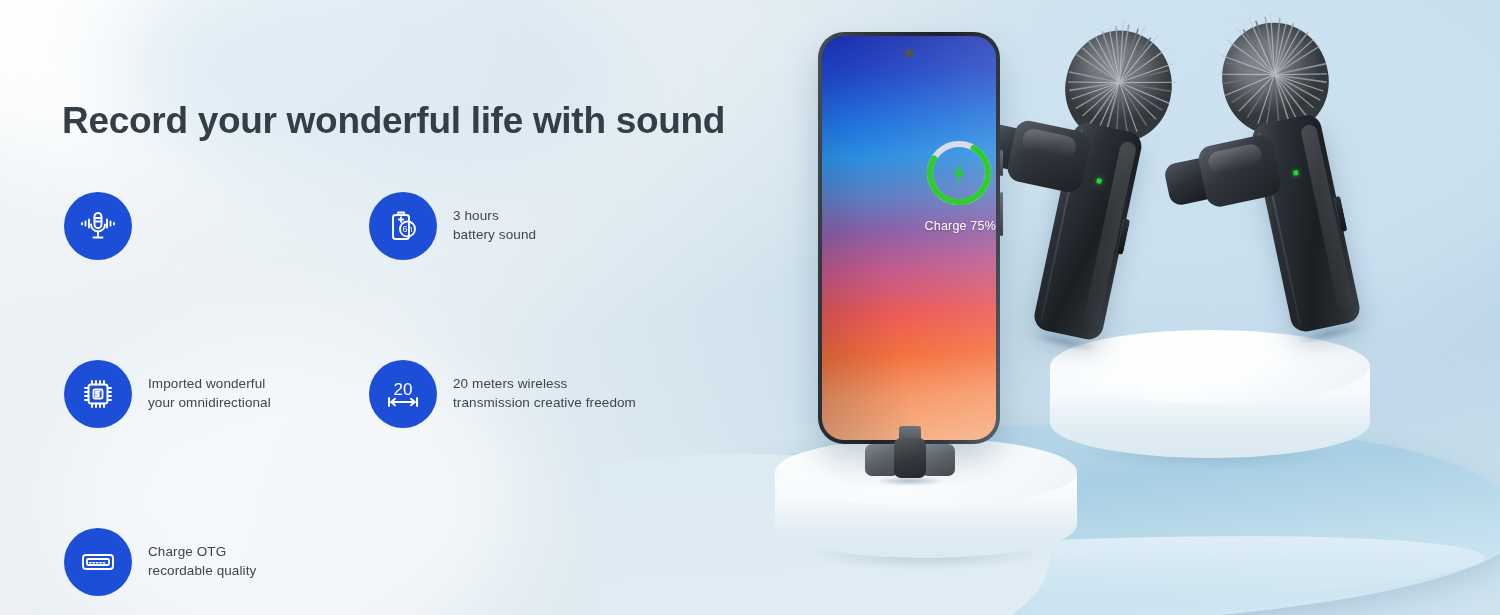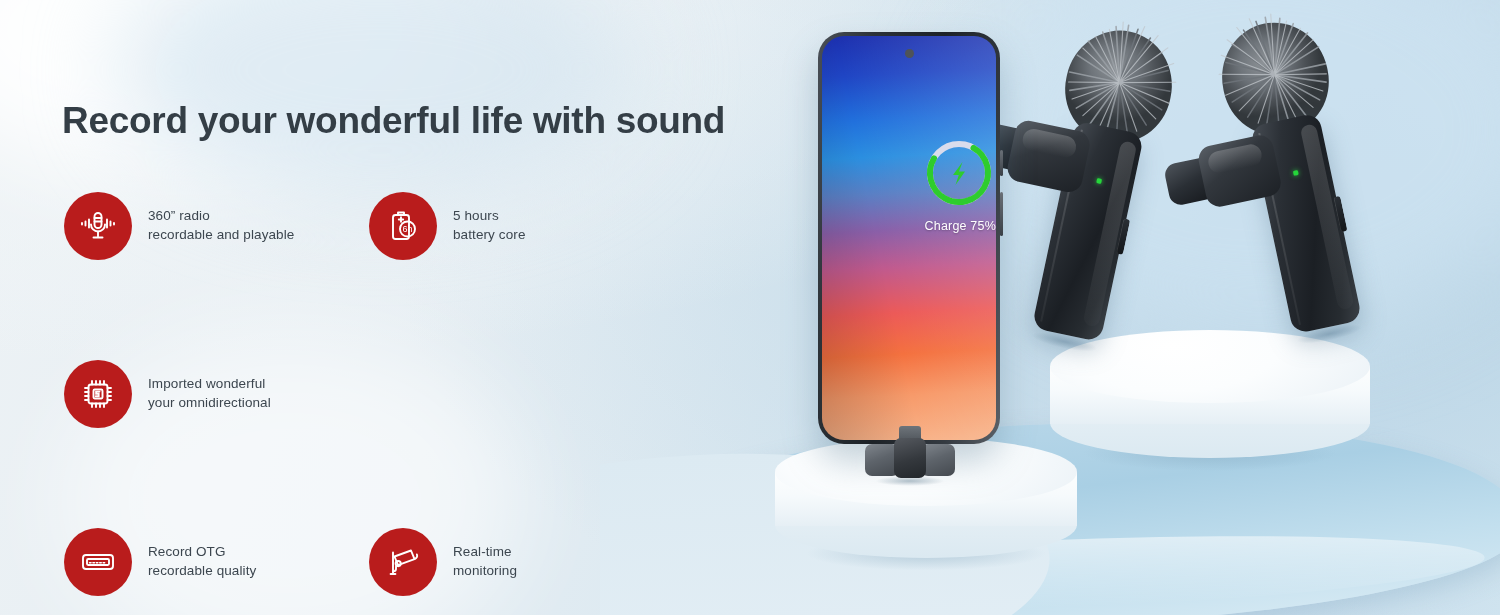--- a/index.html
+++ b/index.html
@@ -30,21 +30,21 @@
   
   .features { position:absolute; left:64px; top:192px; width:640px; }
   .frow { display:flex; }
   .fcol { display:flex; align-items:center; }
   .fcol.c1 { width:305px; }
   .fcol.c2 { width:335px; }
   .fspacer { height:100px; }
 
   .ficon {
     width:68px; height:68px; min-width:68px; border-radius:50%;
-    background:#b91c1c;
+    background:#1d4ed8;
     display:flex; align-items:center; justify-content:center;
   }
   .ficon svg { display:block; }
   .ftext {
     margin-left:16px; font-size:13.5px; color:#3c464f;
     line-height:1.38; letter-spacing:.1px;
   }
   .ftext .l2 { display:block; }
 
   
@@ -233,39 +233,35 @@
         <svg width="42" height="42" viewBox="0 0 42 42" fill="none" stroke="#ffffff" stroke-width="1.9" stroke-linecap="round">
           <rect x="17.5" y="8" width="7" height="15" rx="3.5"></rect>
           <path d="M17.5 13h7M17.5 16.5h7"></path>
           <path d="M14 19.5a7 7 0 0 0 14 0"></path>
           <path d="M21 26.5v5"></path>
           <path d="M16.5 32.5h9"></path>
           <path d="M12 14.5v8M8.5 16.5v4M5 18v1.5"></path>
           <path d="M30 14.5v8M33.5 16.5v4M37 18v1.5"></path>
         </svg>
       </div>
-      <div class="ftext">
-        <span>360” radio</span>
-        <span class="l2">recordable and playable</span>
-      </div>
     </div>
 
     <div class="fcol c2">
       <div class="ficon">
         <svg width="42" height="42" viewBox="0 0 42 42" fill="none" stroke="#ffffff" stroke-width="1.9" stroke-linecap="round" stroke-linejoin="round">
           <rect x="11" y="10" width="16" height="24" rx="2.5"></rect>
           <path d="M16 7.5h6v2.5h-6z"></path>
           <path d="M16.8 14.5h4.4M19 12.3v4.4"></path>
           <circle cx="25.5" cy="24" r="7.5"></circle>
           <text x="25.5" y="27.4" font-family="Liberation Sans, sans-serif" font-size="9" fill="#ffffff" stroke="none" text-anchor="middle">6h</text>
         </svg>
       </div>
       <div class="ftext">
-        <span>5 hours</span>
-        <span class="l2">battery core</span>
+        <span>3 hours</span>
+        <span class="l2">battery sound</span>
       </div>
     </div>
   </div>
 
   <div class="fspacer"></div>
 
   <div class="frow">
     <div class="fcol c1">
       <div class="ficon">
         <svg width="42" height="42" viewBox="0 0 42 42" fill="none" stroke="#ffffff" stroke-width="1.9" stroke-linecap="round">
@@ -277,55 +273,54 @@
           <path d="M11.5 15H8M11.5 19H8M11.5 23H8M11.5 27H8"></path>
           <path d="M30.5 15H34M30.5 19H34M30.5 23H34M30.5 27H34"></path>
         </svg>
       </div>
       <div class="ftext">
         <span>Imported wonderful</span>
         <span class="l2">your omnidirectional</span>
       </div>
     </div>
 
+    <div class="fcol c2">
+      <div class="ficon">
+        <svg width="46" height="42" viewBox="0 0 46 42" fill="none" stroke="#ffffff" stroke-width="2" stroke-linecap="round" stroke-linejoin="round">
+          <text x="23" y="22" font-family="Liberation Sans, sans-serif" font-size="17" fill="#ffffff" stroke="none" text-anchor="middle">20</text>
+          <path d="M9 25v8M37 25v8"></path>
+          <path d="M11.5 29h23"></path>
+          <path d="M15 25.8 11.2 29l3.8 3.2"></path>
+          <path d="M31 25.8 34.8 29 31 32.2"></path>
+        </svg>
+      </div>
+      <div class="ftext">
+        <span>20 meters wireless</span>
+        <span class="l2">transmission creative freedom</span>
+      </div>
+    </div>
   </div>
 
   <div class="fspacer"></div>
 
   <div class="frow">
     <div class="fcol c1">
       <div class="ficon">
         <svg width="44" height="42" viewBox="0 0 44 42" fill="none" stroke="#ffffff" stroke-width="1.9" stroke-linejoin="round">
           <rect x="7" y="14" width="30" height="14" rx="3"></rect>
           <rect x="11" y="18" width="22" height="6" rx="1.2"></rect>
           <path d="M13.5 21.8h16" stroke-width="1.4" stroke-dasharray="1.6 1.8" stroke-linecap="round"></path>
         </svg>
       </div>
       <div class="ftext">
-        <span>Record OTG</span>
+        <span>Charge OTG</span>
         <span class="l2">recordable quality</span>
       </div>
     </div>
 
-    <div class="fcol c2">
-      <div class="ficon">
-        <svg width="42" height="42" viewBox="0 0 42 42" fill="none" stroke="#ffffff" stroke-width="1.9" stroke-linecap="round" stroke-linejoin="round">
-          <path d="M12.5 15.5 29 9.5l3.5 8.6-16.5 6z"></path>
-          <path d="M32.5 18.1c2.3-.9 3.2-2.7 2.4-4.6"></path>
-          <circle cx="16.2" cy="22.6" r="2.6"></circle>
-          <path d="M14 25.5v2.2a2.6 2.6 0 0 1-2.6 2.6H11"></path>
-          <path d="M11 11.5v21"></path>
-          <path d="M8.6 33h4.8"></path>
-        </svg>
-      </div>
-      <div class="ftext">
-        <span>Real-time</span>
-        <span class="l2">monitoring</span>
-      </div>
-    </div>
   </div>
 
   <div class="fspacer"></div>
 
 </div>
 
 <div class="scene">
 
   <div class="ribbon"></div>
   <div class="ribbon-cut"></div>

